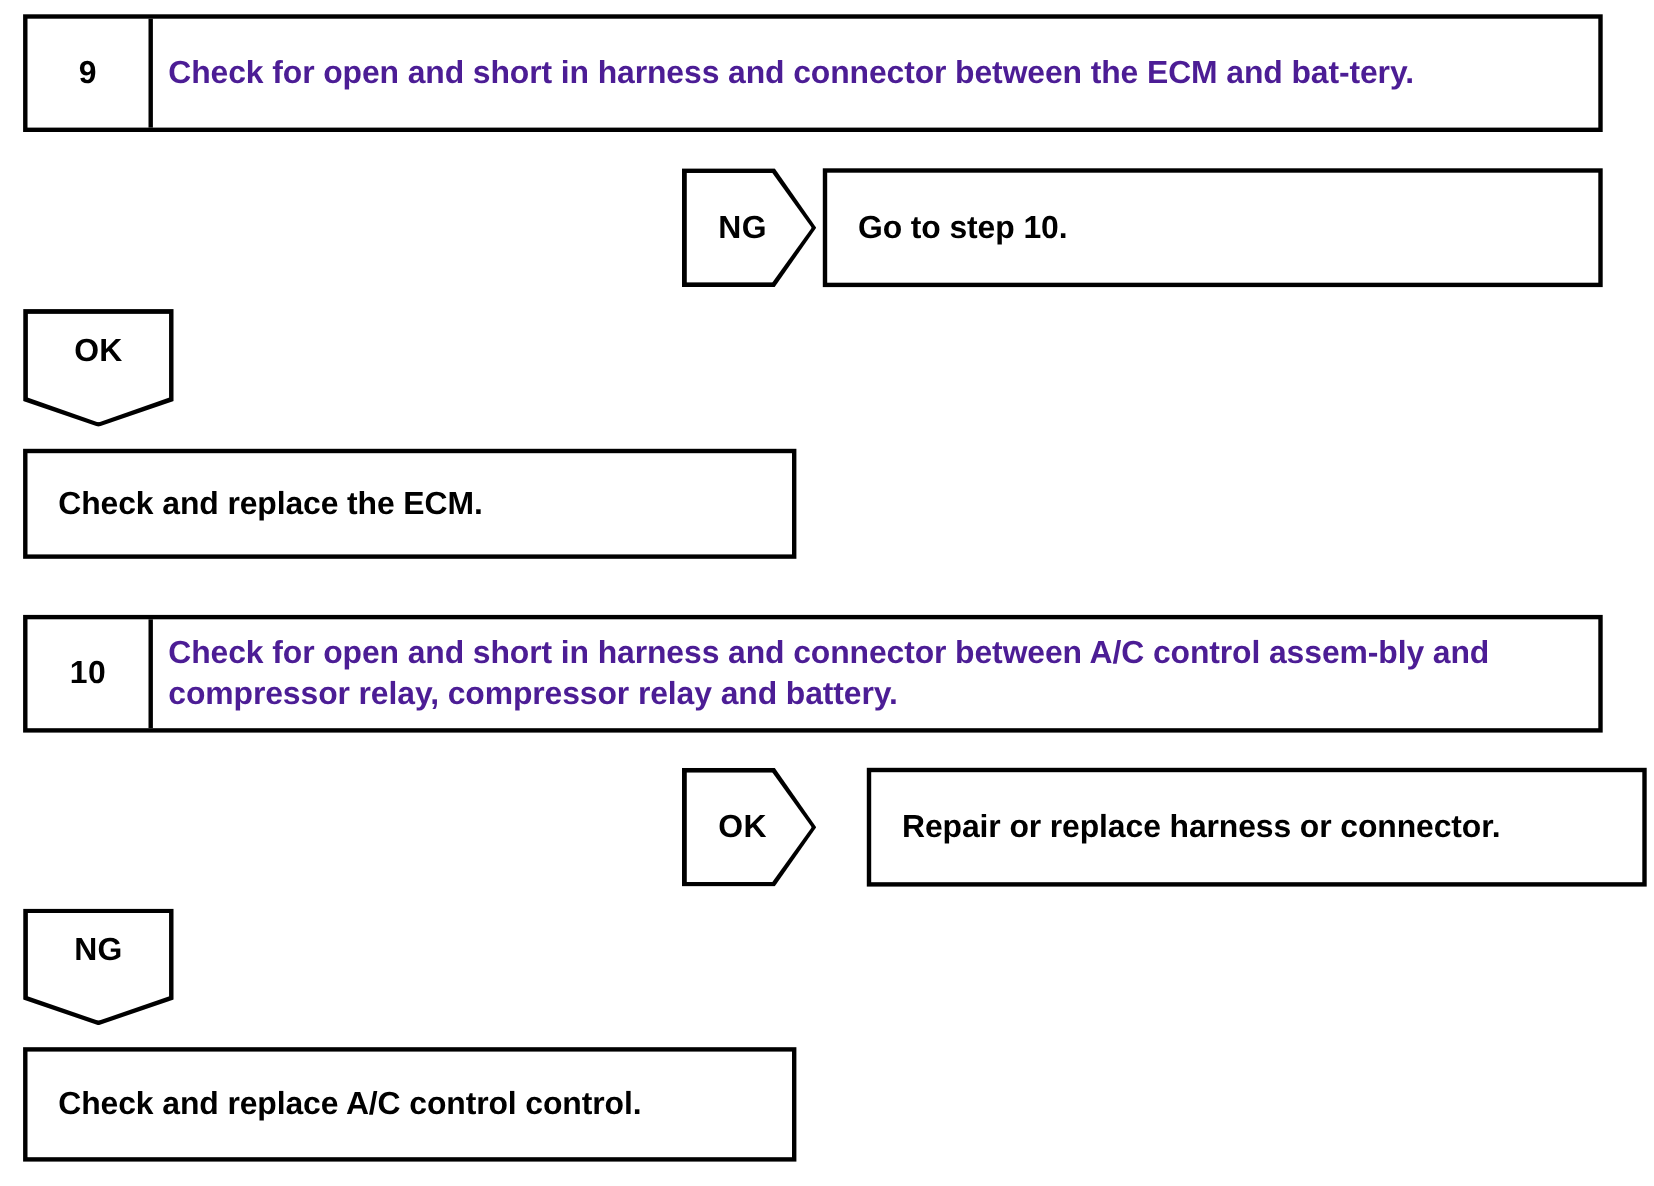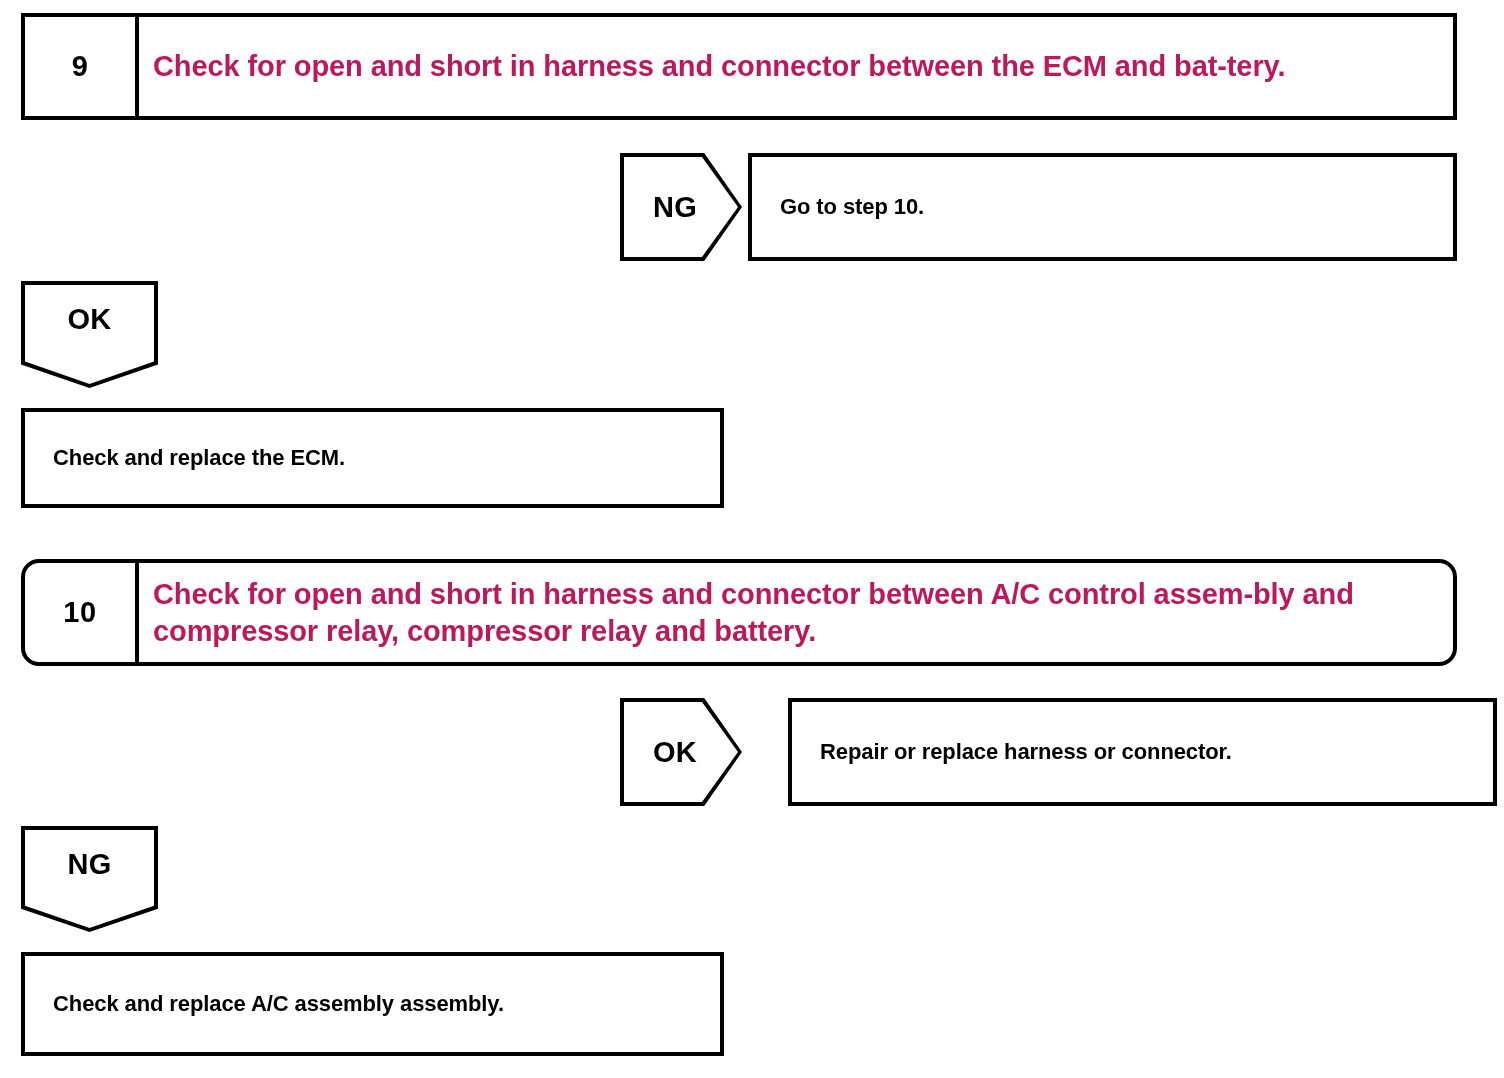--- a/index.html
+++ b/index.html
@@ -47,31 +47,31 @@
     color: #000000;
     letter-spacing: 0.5px;
   }
   .step-text {
     flex: 1 1 auto;
     display: flex;
     align-items: center;
     padding: 0 14px 0 14px;
     font-size: 29px;
     font-weight: bold;
-    color: #be185d;
+    color: #4c1d95;
     line-height: 1.26;
     letter-spacing: -0.1px;
   }
 
   
   .result-box {
     display: flex;
     align-items: center;
     padding-left: 28px;
-    font-size: 22px;
+    font-size: 29px;
     font-weight: bold;
     color: #000000;
     line-height: 1.26;
     letter-spacing: -0.1px;
   }
 
   
   
   .flag-right {
     background: #000000;
@@ -148,34 +148,34 @@
   </div>
 
   <div class="node flag-down" style="left:21px; top:281px; width:137px; height:107px;">
     <div class="inner"></div>
     <div class="lbl">OK</div>
   </div>
   <div class="node box result-box" style="left:21px; top:408px; width:703px; height:100px;">
     <span>Check and replace the ECM.</span>
   </div>
 
-  <div class="node box step-box" style="left:21px; top:559px; width:1436px; height:107px;border-radius:18px;">
+  <div class="node box step-box" style="left:21px; top:559px; width:1436px; height:107px;">
     <div class="step-num">10</div>
     <div class="step-text">Check for open and short in harness and connector between A/C control assem-bly and compressor relay, compressor relay and battery.</div>
   </div>
 
   <div class="node flag-right" style="left:620px; top:698px; width:122px; height:108px;">
     <div class="inner"></div>
     <div class="lbl">OK</div>
   </div>
   <div class="node box result-box" style="left:748px; top:698px; width:709px; height:108px;margin-left:40px;">
     <span>Repair or replace harness or connector.</span>
   </div>
 
   <div class="node flag-down" style="left:21px; top:826px; width:137px; height:106px;">
     <div class="inner"></div>
     <div class="lbl">NG</div>
   </div>
   <div class="node box result-box" style="left:21px; top:952px; width:703px; height:104px;">
-    <span>Check and replace A/C assembly assembly.</span>
+    <span>Check and replace A/C control control.</span>
   </div>
 
 </div>
 
 </body></html>

